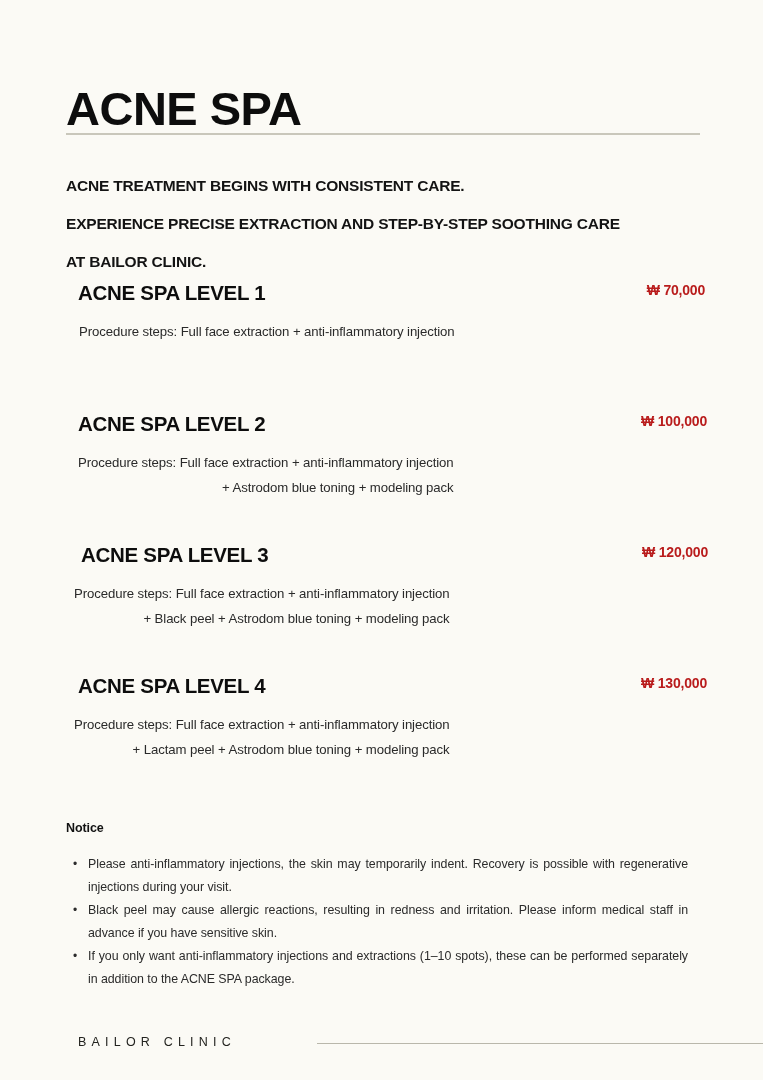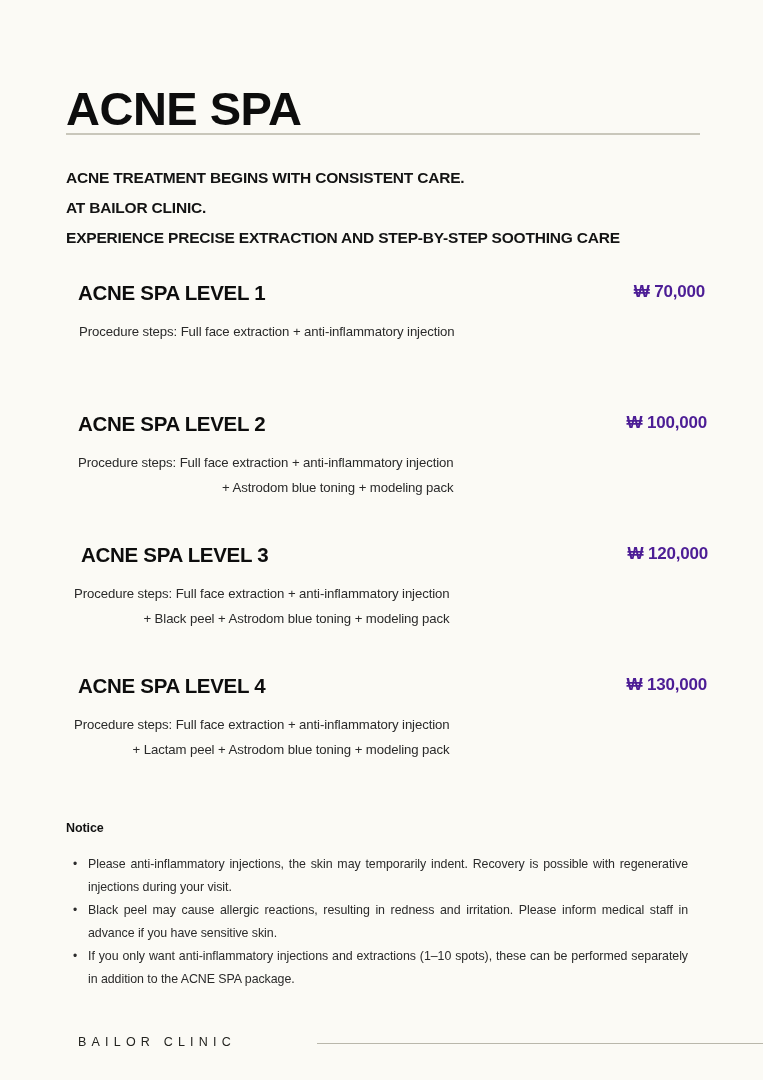--- a/index.html
+++ b/index.html
@@ -51,21 +51,21 @@
     position: absolute;
     left: 66px;
     top: 163px;
     width: 640px;
     font-size: 15.5px;
     font-weight: 700;
     letter-spacing: -0.2px;
     line-height: 30px;
     color: #131313;
   }
-  .intro .line { display: block; white-space: nowrap; }
+  .intro .line { display: block; white-space: nowrap; margin-top: 8px; }
 
   
   .plans {
     position: absolute;
     left: 12px;
     top: 281px;
     width: 763px;
     text-decoration: underline;
   }
   .plan {
@@ -85,24 +85,24 @@
     font-size: 20.5px;
     font-weight: 700;
     letter-spacing: -0.3px;
     color: #0d0d0d;
     white-space: nowrap;
   }
   .plan-price {
     position: absolute;
     top: 1px;
     right: 0;
-    font-size: 17px;
+    font-size: 14px;
     font-weight: 700;
     letter-spacing: -0.2px;
-    color: #4c1d95;
+    color: #b91c1c;
     white-space: nowrap;
   }
   .plan-desc {
     position: absolute;
     font-size: 13.2px;
     font-weight: 400;
     line-height: 25px;
     color: #2a2a2a;
     letter-spacing: -0.1px;
     white-space: nowrap;
@@ -196,22 +196,22 @@
 <body>
 
 <div class="page">
 
   <h1 class="page-title">ACNE SPA</h1>
 
   <div class="top-rule"></div>
 
   <div class="intro">
     <span class="line">ACNE TREATMENT BEGINS WITH CONSISTENT CARE.</span>
+    <span class="line">EXPERIENCE PRECISE EXTRACTION AND STEP-BY-STEP SOOTHING CARE</span>
     <span class="line">AT BAILOR CLINIC.</span>
-    <span class="line">EXPERIENCE PRECISE EXTRACTION AND STEP-BY-STEP SOOTHING CARE</span>
   </div>
 
   <div class="plans">
 
     <div class="plan plan-1">
       <div class="plan-head">
         <div class="plan-title">ACNE SPA LEVEL 1</div>
         <div class="plan-price">₩ 70,000</div>
       </div>
       <div class="plan-desc">

